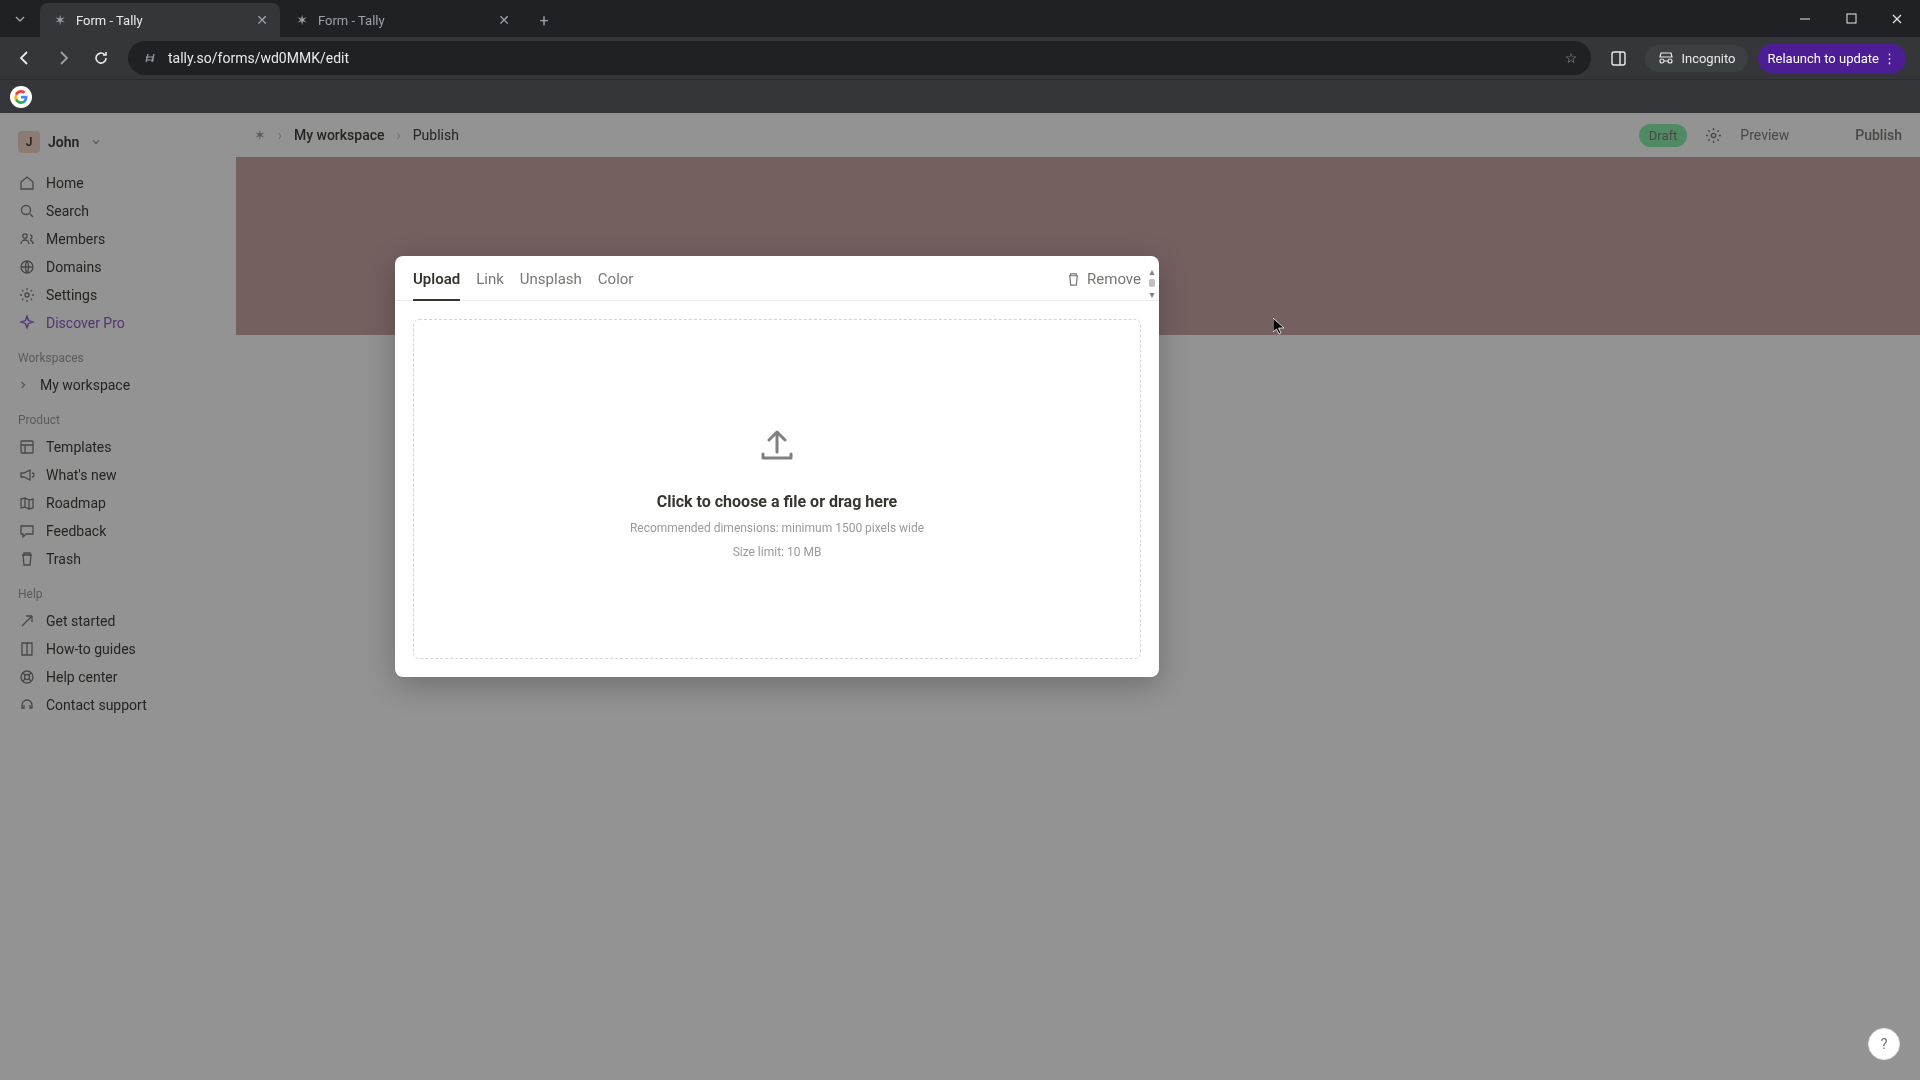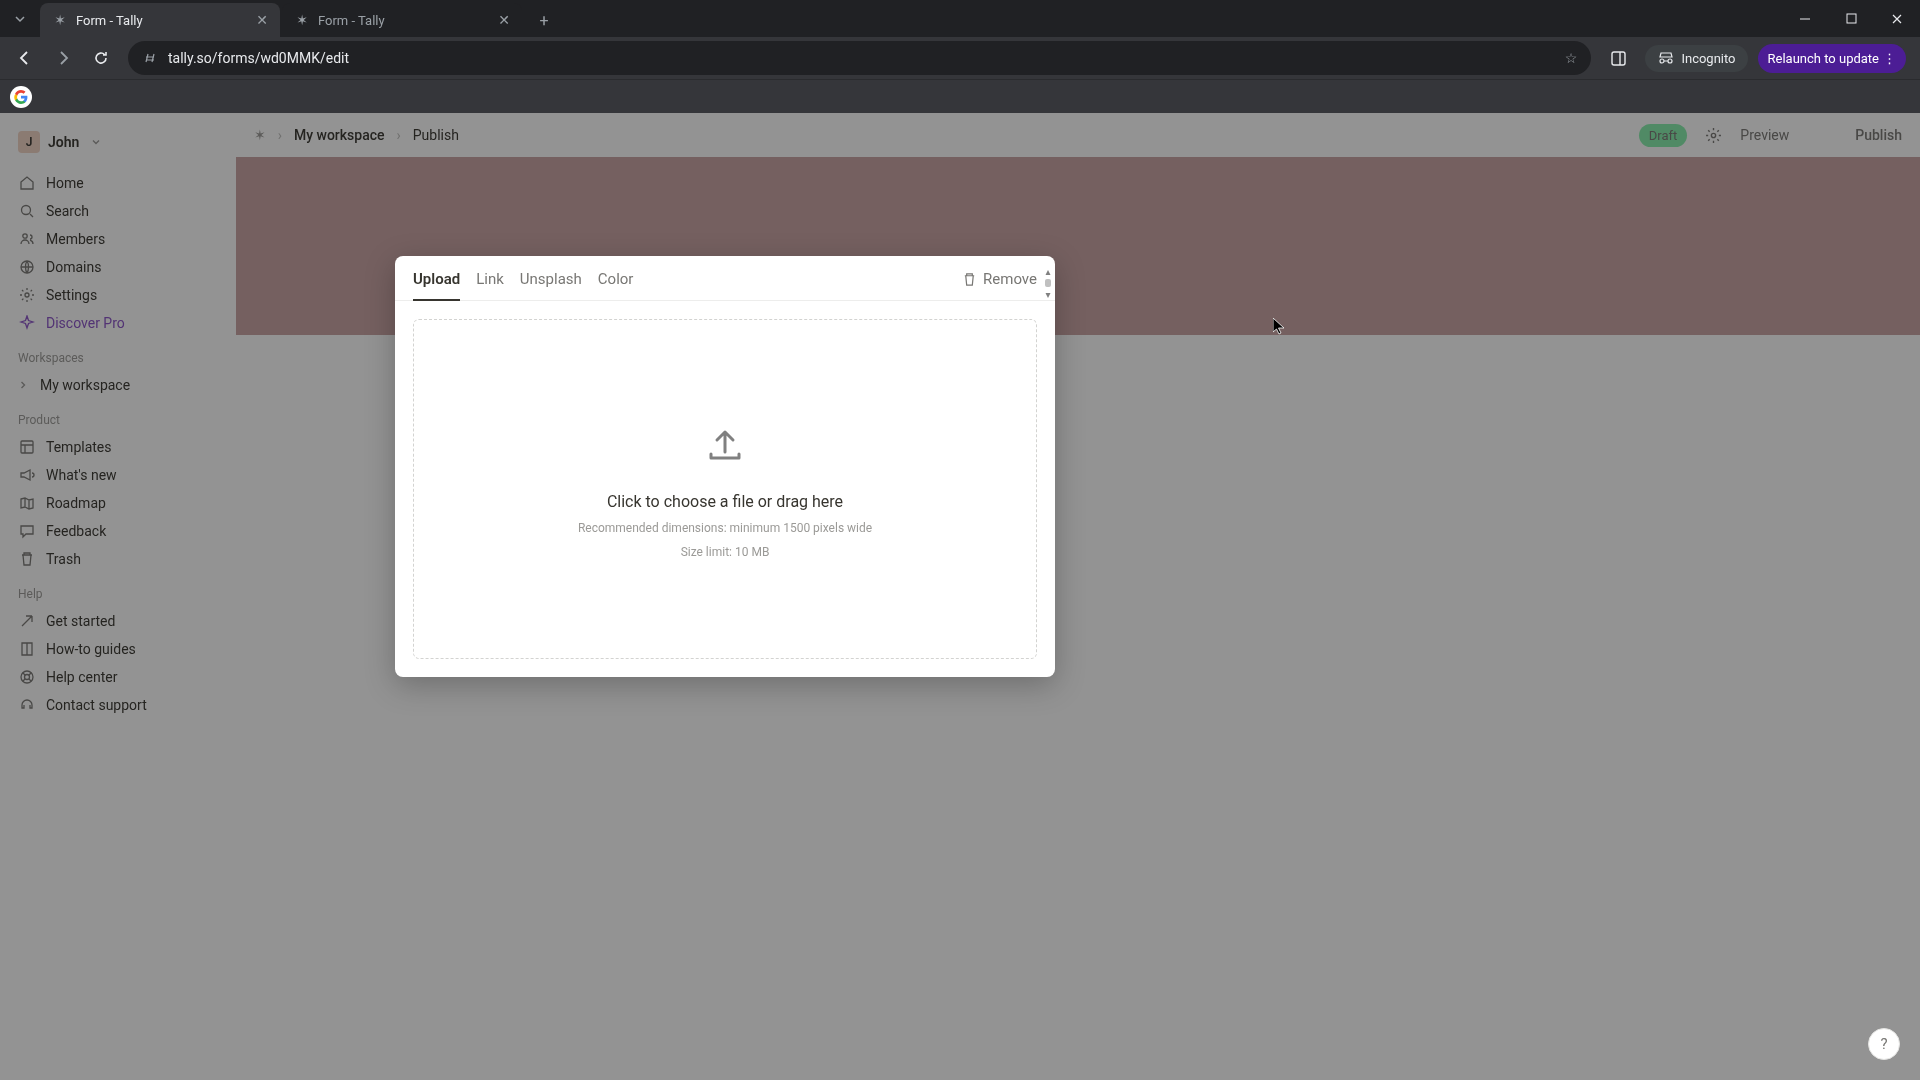--- a/index.html
+++ b/index.html
@@ -55,31 +55,31 @@
 .draft-badge { background: #86efac; padding: 4px 10px; border-radius: 12px; font-size: 13px; color: #787774; }
 .tb-btn { color: #787774; font-size: 14px; }
 .tb-btn.publish { font-weight: 500; margin-left: 48px; }
 
 .cover-band { height: 178px; background: #c9a3a3; }
 
 
 .overlay { position: absolute; top: 113px; left: 0; right: 0; bottom: 0; background: rgba(15,15,15,0.45); }
 
 
-.modal { position: absolute; width: 660px; background: #fff; border-radius: 8px; box-shadow: 0 8px 30px rgba(0,0,0,0.25); top: 256px; left: 395px; }
+.modal { position: absolute; width: 764px; background: #fff; border-radius: 8px; box-shadow: 0 8px 30px rgba(0,0,0,0.25); top: 256px; left: 395px; }
 .modal-tabs { display: flex; align-items: center; padding: 14px 18px 0; gap: 16px; border-bottom: 1px solid #ededec; font-size: 15px; }
 .mtab { padding-bottom: 12px; color: #787774; position: relative; }
 .mtab.active { color: #37352f; font-weight: 600; }
 .mtab.active::after { content: ""; position: absolute; left: 0; right: 0; bottom: -1px; height: 2px; background: #37352f; }
 .mtab-right { margin-left: auto; display: flex; align-items: center; gap: 6px; color: #787774; padding-bottom: 12px; }
 .modal-scroll { position: absolute; right: 2px; top: 10px; width: 10px; display: flex; flex-direction: column; align-items: center; gap: 2px; color: #808080; font-size: 10px; }
 
 .modal-body { padding: 18px; }
 .dropzone { border: 1px dashed #d3d3d1; border-radius: 6px; height: 340px; display: flex; flex-direction: column; align-items: center; justify-content: center; gap: 10px; }
-.dz-title { font-size: 16px; font-weight: 400; color: #37352f; margin-top: 14px; }
+.dz-title { font-size: 16px; font-weight: 700; color: #37352f; margin-top: 14px; }
 .dz-sub { font-size: 12px; color: #9b9a97; }
 .upload-icon { color: #808080; }
 
 
 .cursor { position: absolute; top: 318px; left: 1273px; font-size: 14px; color: #000; }
 
 
 .help-fab { position: absolute; right: 20px; bottom: 20px; width: 32px; height: 32px; border: 1px solid #e4e4e2; border-radius: 50%; display: flex; align-items: center; justify-content: center; background: #fff; color: #787774; font-size: 15px; }
 
 svg { display: block; }

